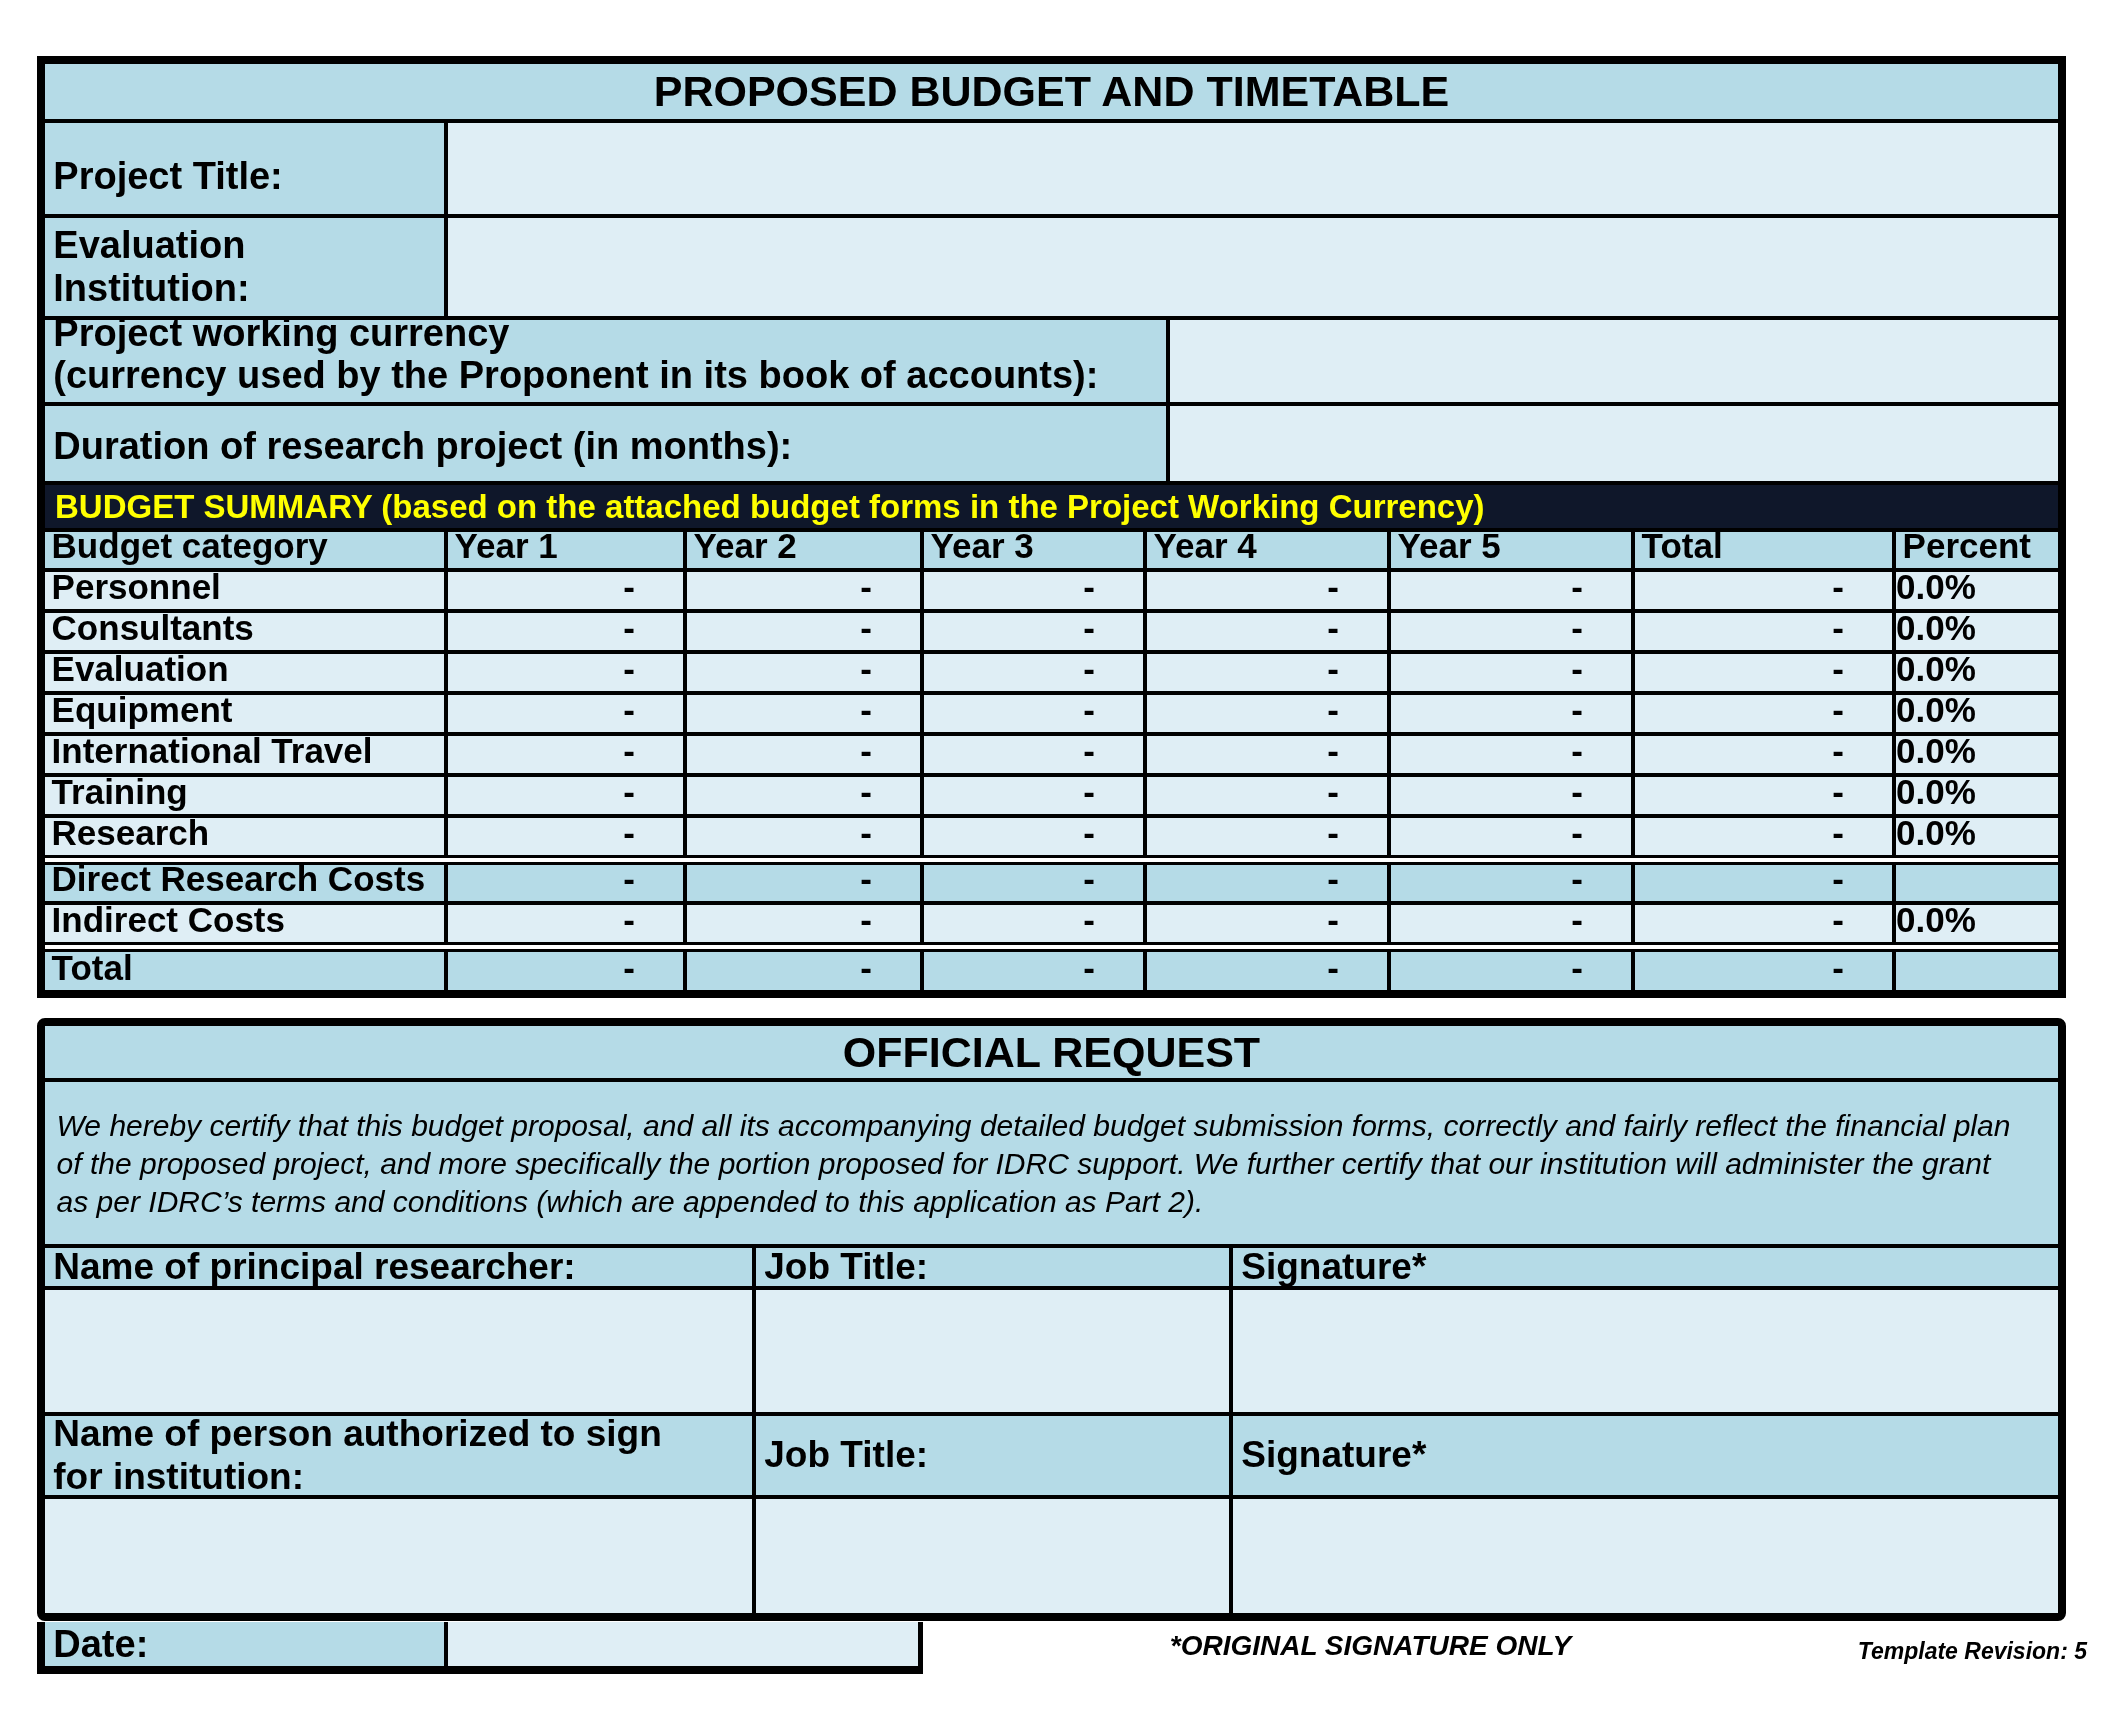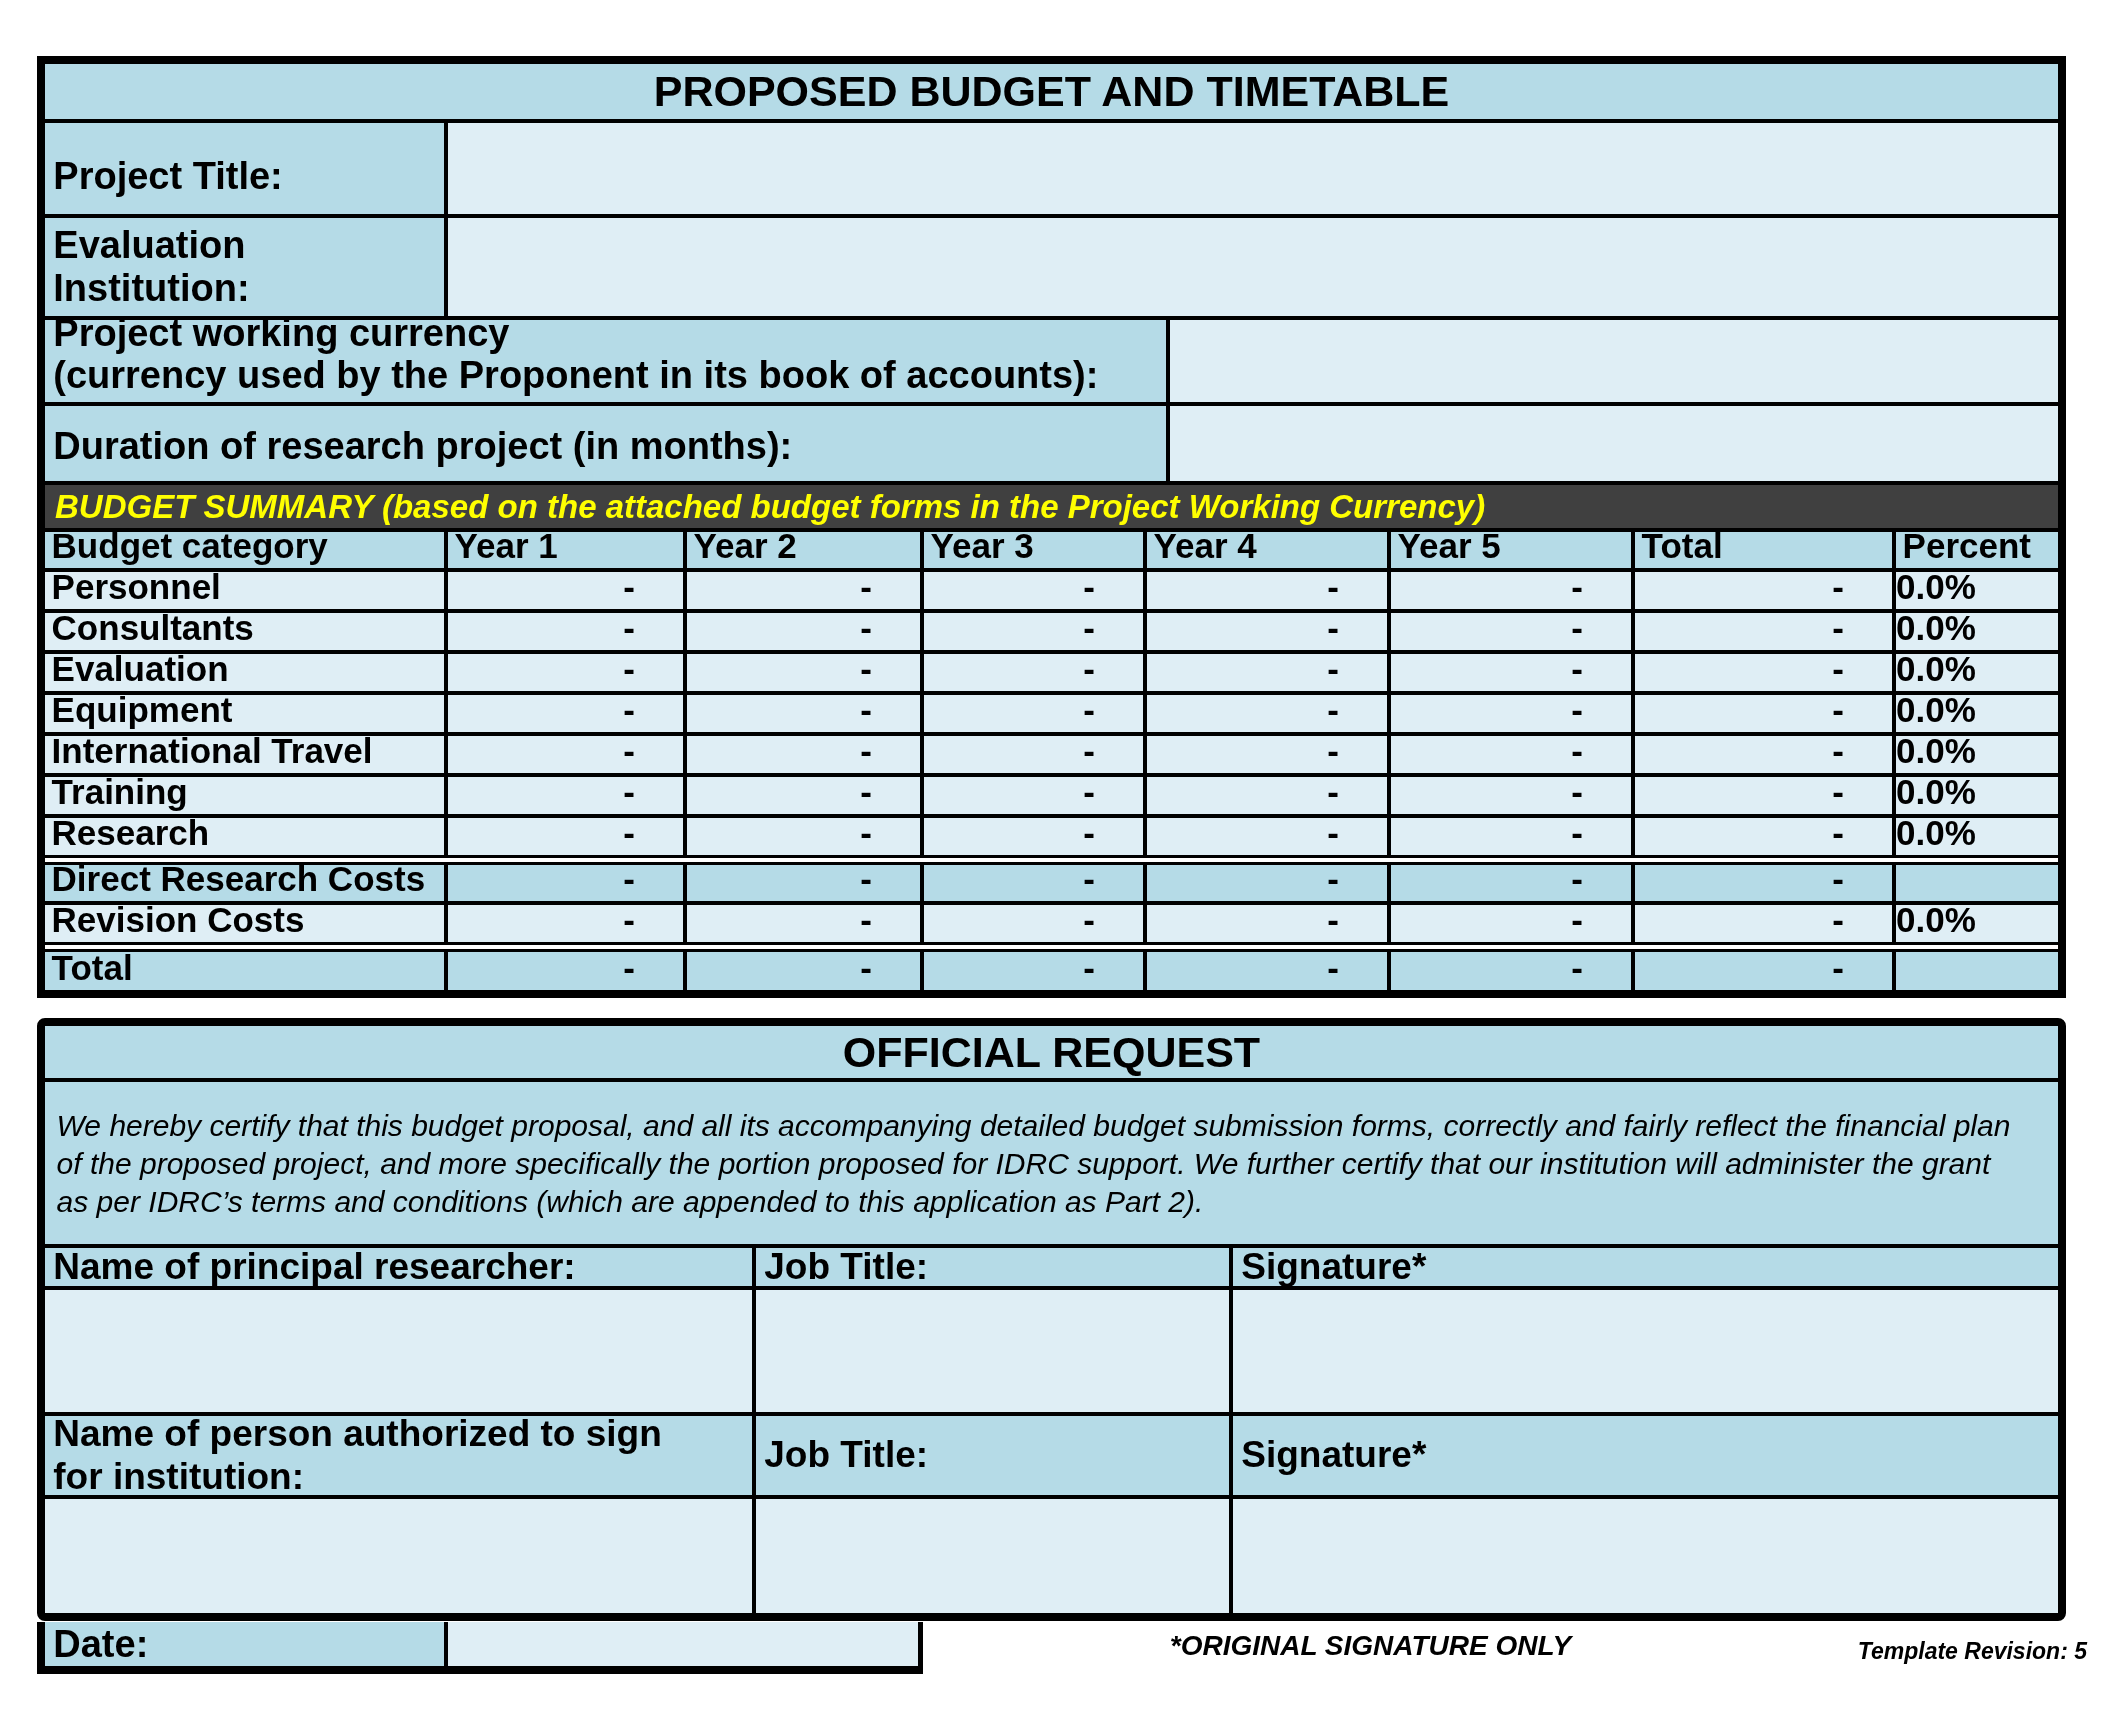--- a/index.html
+++ b/index.html
@@ -16,21 +16,21 @@
 
   .row { display:flex; border-top:4.2px solid #000; width:100%; }
   .row.first { border-top:none; }
   .row.dbl { border-top:10.8px double #000; }
 
   .cell { border-left:4.2px solid #000; display:flex; overflow:hidden; }
   .cell.first { border-left:none; }
 
   .fill-med   { background:#b5dbe7; }
   .fill-light { background:#dfeef5; }
-  .fill-black { background:#404040;font-style:italic; }
+  .fill-black { background:#0f172a; }
 
   
   .banner-cell { width:100%; justify-content:center; align-items:center; font-size:43px; letter-spacing:0; }
   .label-cell  { font-size:38px; align-items:flex-end; padding:0 8.3px 11.6px 8.3px; line-height:1.12; }
   .label-narrow { width:399px; }
   .label-wide   { width:1121px; }
   .input-cell  { flex:1; }
   .bar-cell { width:100%; align-items:center; color:#ffff00; font-size:33px; padding-left:10px; }
 
   
@@ -359,21 +359,21 @@
       <div class="cell fill-med trow-cell c-total num">
           <span>-</span>
         </div>
       <div class="cell fill-med trow-cell c-pct pctv">
           <span></span>
         </div>
     </div>
 
     <div class="row" style="height:41px">
       <div class="cell first fill-light trow-cell c-cat">
-          <span>Revision Costs</span>
+          <span>Indirect Costs</span>
         </div>
       <div class="cell fill-light trow-cell c-y1 num">
           <span>-</span>
         </div>
       <div class="cell fill-light trow-cell c-y2 num">
           <span>-</span>
         </div>
       <div class="cell fill-light trow-cell c-y3 num">
           <span>-</span>
         </div>

